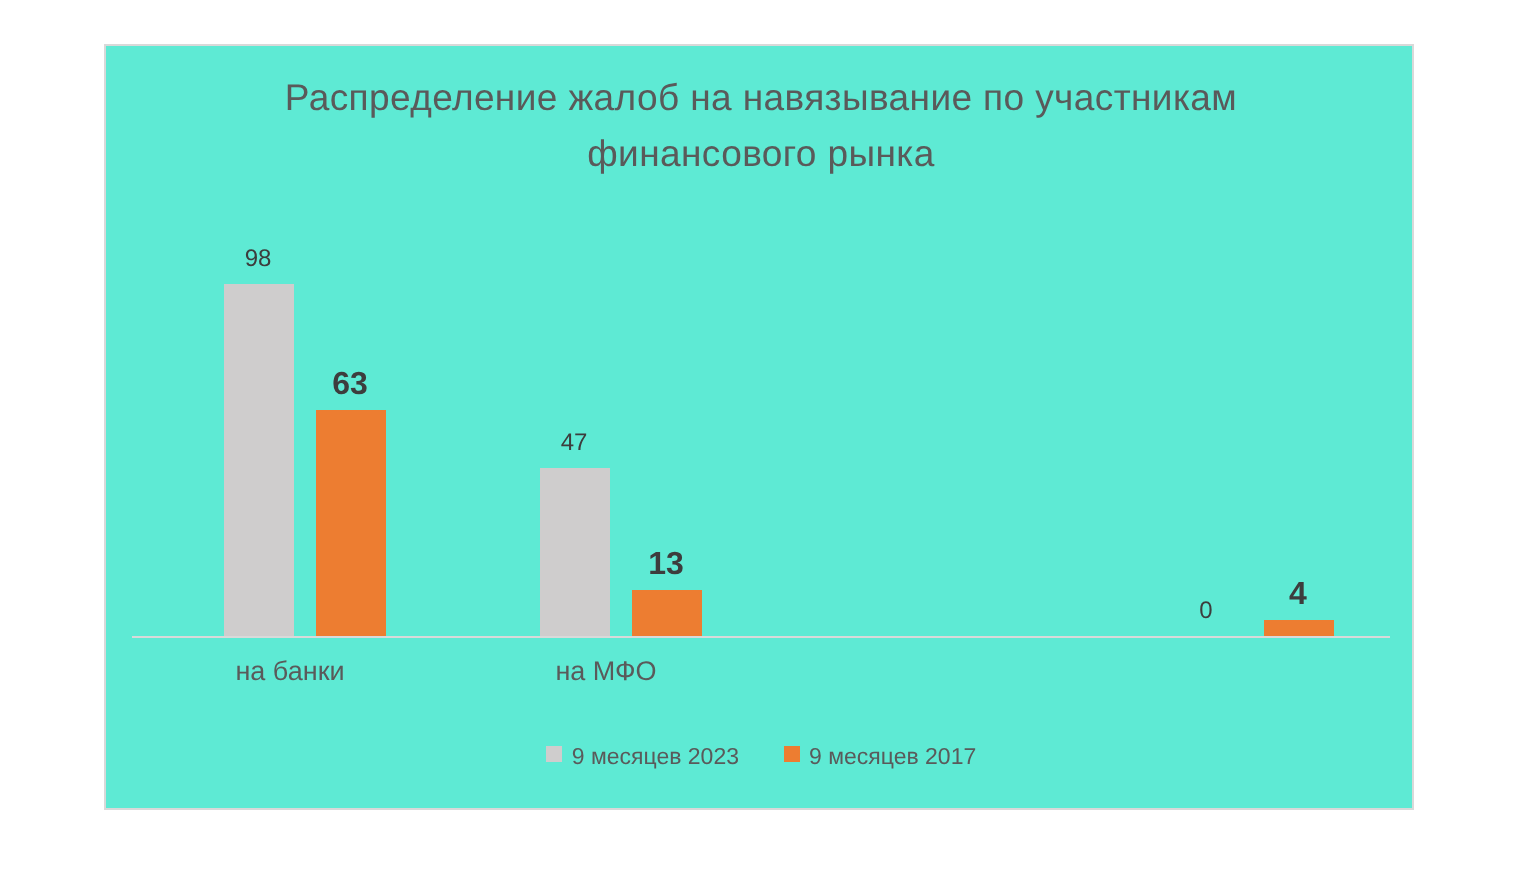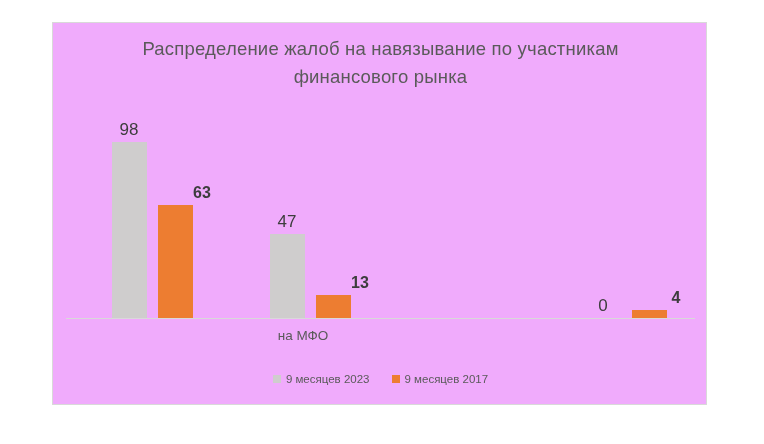--- a/index.html
+++ b/index.html
@@ -14,21 +14,21 @@
     -webkit-font-smoothing: antialiased;
     overflow: hidden;
   }
 
   #chart-card {
     position: absolute;
     left: 52px;
     top: 22px;
     width: 655px;
     height: 383px;
-    background: #f0abfc;
+    background: #5eead4;
     border: 1px solid #d9d9d9;
     box-sizing: border-box;
   }
 
   #chart-title {
     position: absolute;
     left: 40px;
     top: 12px;
     width: 575px;
     text-align: center;
@@ -68,25 +68,25 @@
     position: absolute;
     bottom: 0;
   }
   .bar-2023 { background: #cfcdcd; }
   .bar-2024 { background: #ed7d31; }
 
   .bar-label {
     position: absolute;
     width: 56px;
     text-align: center;
-    font-size: 17px;
+    font-size: 12px;
     color: #3d3d3d;
     line-height: 17px;
   }
-  .bar-label.bold { font-weight: bold; font-size: 16px; padding-left: 27px; }
+  .bar-label.bold { font-weight: bold; font-size: 16px; }
 
   .cat-label {
     position: absolute;
     top: 302px;
     width: 158px;
     text-align: center;
     font-size: 13.5px;
     color: #5a5a5a;
     line-height: 21px;
     white-space: pre-line;
@@ -98,21 +98,21 @@
     left: 0;
     top: 350px;
     width: 655px;
     display: flex;
     justify-content: center;
     align-items: center;
     gap: 22px;
   }
   .legend-entry {
     display: flex;
-    align-items: center;
+    align-items: flex-start;
     gap: 5px;
   }
   .legend-swatch {
     width: 8px;
     height: 8px;
     display: inline-block;
   }
   .legend-text {
     font-size: 11.5px;
     color: #5a5a5a;
@@ -131,20 +131,21 @@
 
     <div id="axis-line"></div>
 
     <div class="group" style="left:13px;">
       <div class="bar bar-2023" style="left:46px; width:35px; height:176px;"></div>
       <div class="bar-label" style="left:35px; top:98px;">98</div>
 
       <div class="bar bar-2024" style="left:92px; width:35px; height:113px;"></div>
       <div class="bar-label bold" style="left:81px; top:161px;">63</div>
 
+      <div class="cat-label">на банки</div>
     </div>
 
     <div class="group" style="left:171px;">
       <div class="bar bar-2023" style="left:46px; width:35px; height:84px;"></div>
       <div class="bar-label" style="left:35px; top:190px;">47</div>
 
       <div class="bar bar-2024" style="left:92px; width:35px; height:23px;"></div>
       <div class="bar-label bold" style="left:81px; top:251px;">13</div>
 
       <div class="cat-label">на МФО</div>

